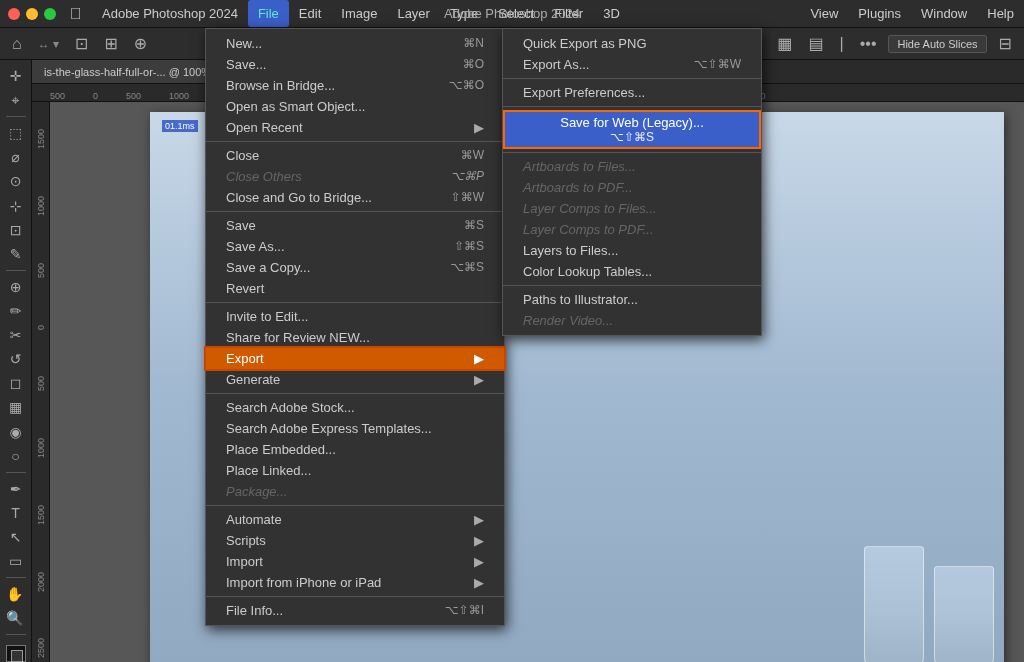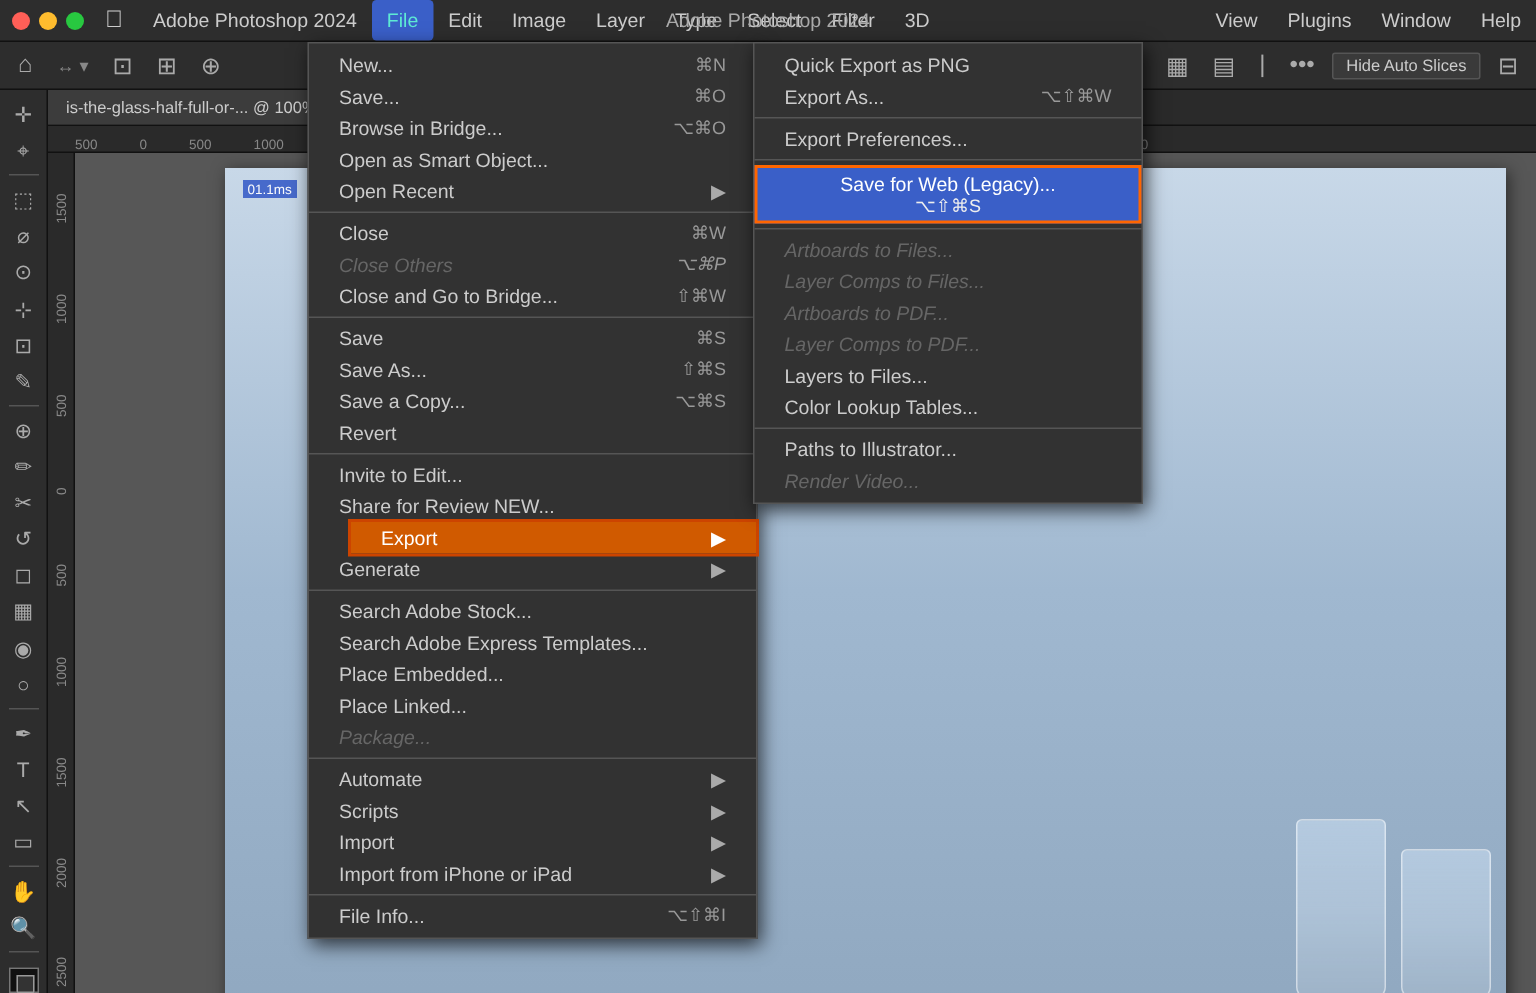--- a/index.html
+++ b/index.html
@@ -217,21 +217,20 @@
       align-items: flex-start;
       color: #ccc;
       font-size: 13px;
       cursor: pointer;
       white-space: nowrap;
     }
     .menu-dropdown-item.disabled { color: #666; cursor: default; font-style: italic; }
     .menu-dropdown-item.highlighted {
       background: #d05a00;
       color: white;
-      margin-left: 28px;
     }
     .menu-dropdown-item .shortcut {
       color: #999;
       font-size: 12px;
       margin-left: 20px;
     }
     .menu-dropdown-item .arrow { color: #aaa; }
     .menu-dropdown-item.highlighted .arrow { color: white; }
 
     .menu-separator {
@@ -536,26 +535,26 @@
 
   <div class="save-for-web-item" style="border: 2px solid #ff6600; background:#3a5fc8; padding: 3px 18px; display:flex; justify-content:space-between; color:white;">
     <span>Save for Web (Legacy)...</span>
     <span style="color:#eee; font-size:12px;">⌥⇧⌘S</span>
   </div>
   <div class="menu-separator"></div>
   <div class="menu-dropdown-item disabled">
     <span>Artboards to Files...</span>
   </div>
   <div class="menu-dropdown-item disabled">
+    <span>Artboards to PDF...</span>
+  </div>
+  <div class="menu-dropdown-item disabled">
     <span>Layer Comps to Files...</span>
   </div>
   <div class="menu-dropdown-item disabled">
-    <span>Artboards to PDF...</span>
-  </div>
-  <div class="menu-dropdown-item disabled">
     <span>Layer Comps to PDF...</span>
   </div>
   <div class="menu-dropdown-item">
     <span>Layers to Files...</span>
   </div>
   <div class="menu-dropdown-item">
     <span>Color Lookup Tables...</span>
   </div>
   <div class="menu-separator"></div>
   <div class="menu-dropdown-item">

